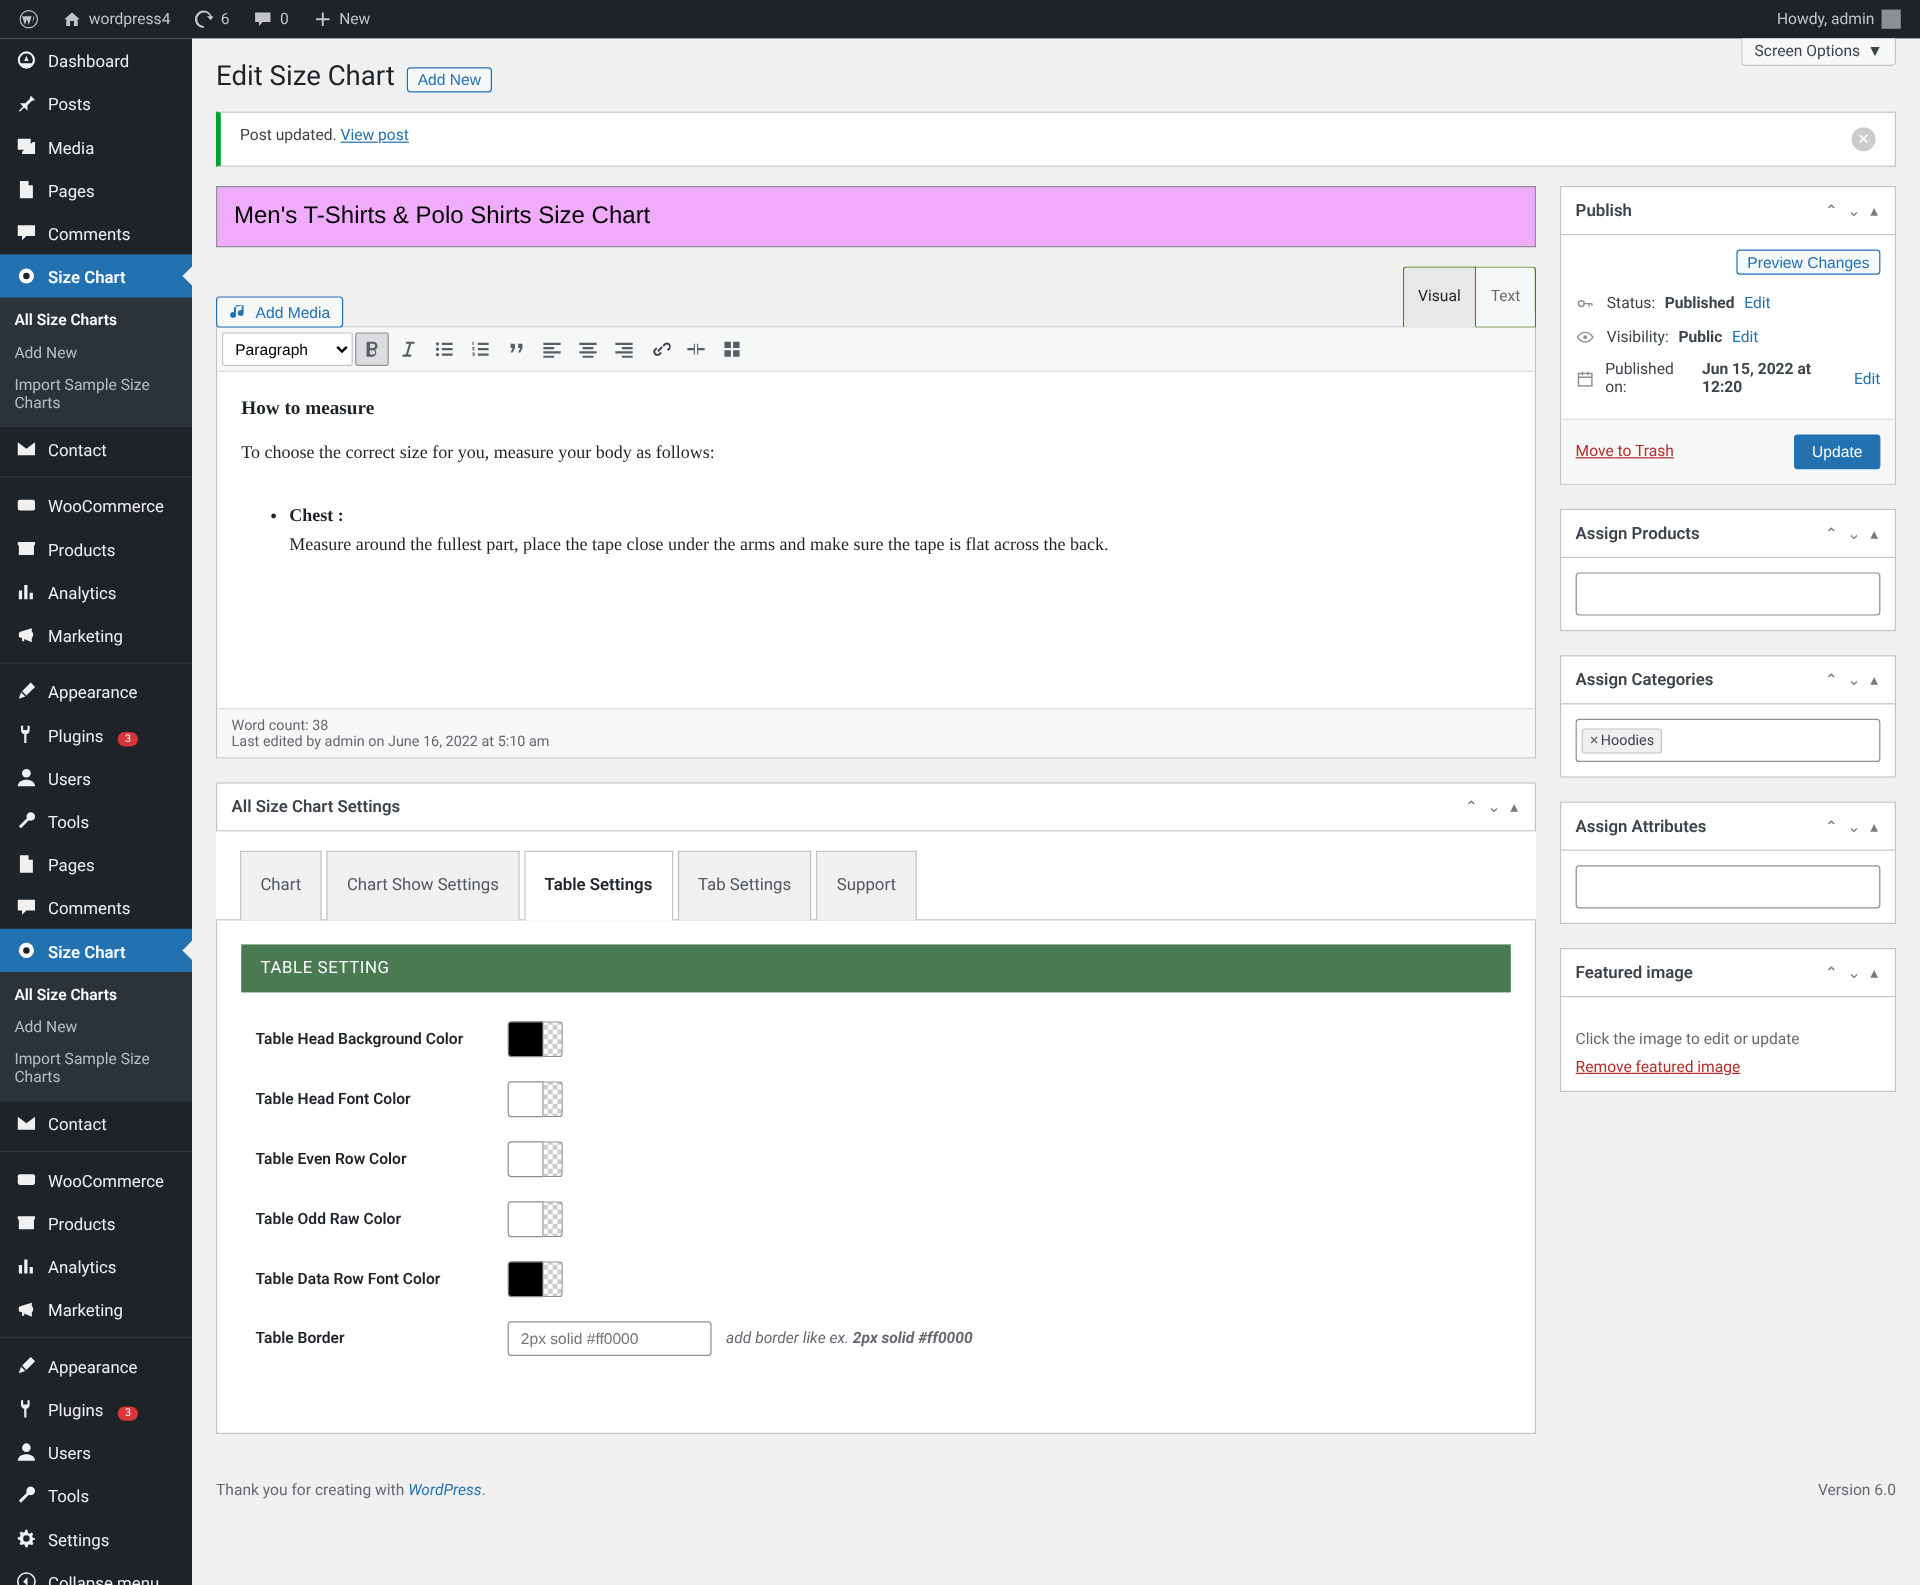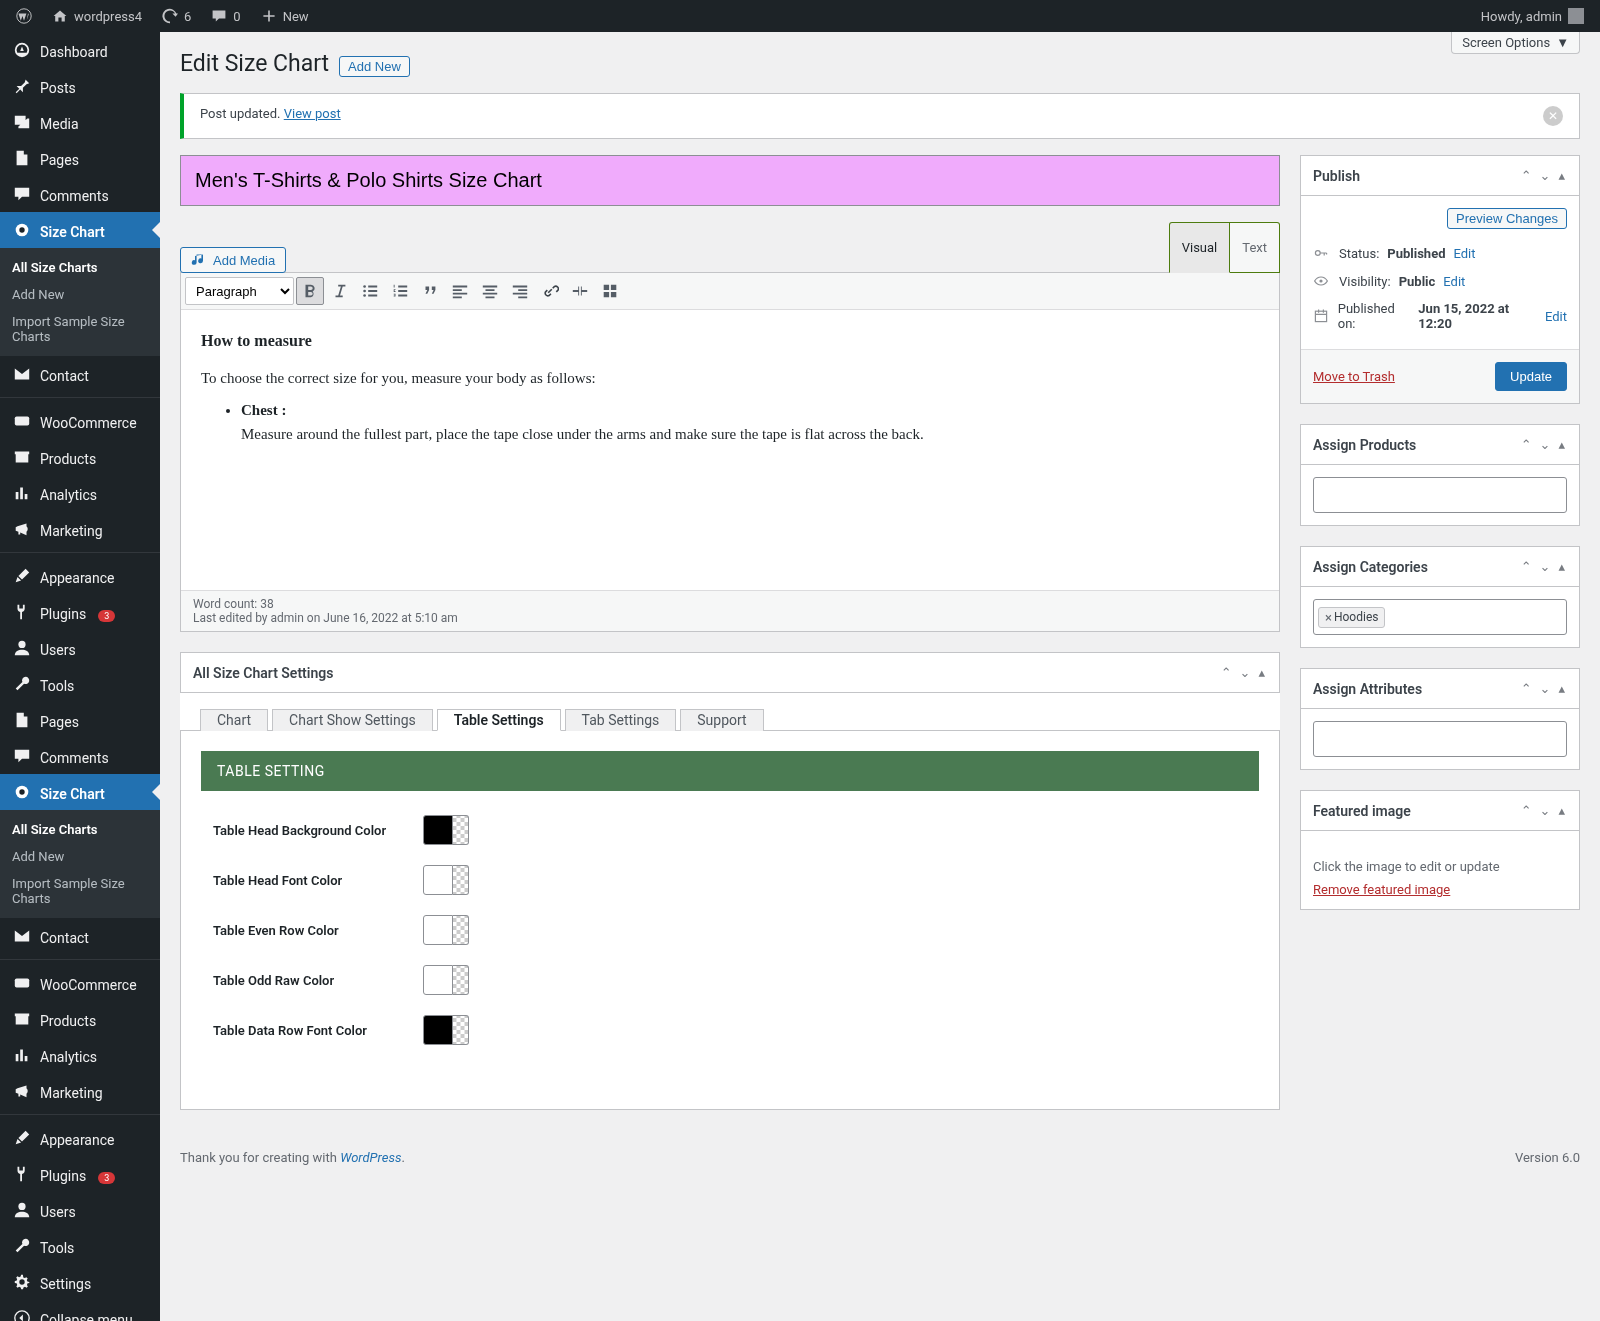--- a/index.html
+++ b/index.html
@@ -56,21 +56,21 @@
 .ed-tab.active { background: #e8e8e8; color: #1d2327; border-bottom-color: #e8e8e8; }
 
 .editor-wrap { border: 1px solid #c3c4c7; background: #fff; margin-top: -1px; }
 .toolbar { background: #f6f7f7; border-bottom: 1px solid #dcdcde; padding: 4px; display: flex; align-items: center; gap: 2px; }
 .tb-select { border: 1px solid #c3c4c7; padding: 3px 20px 3px 6px; font-size: 13px; background: #fff; border-radius: 2px; height: 28px; }
 .tb-btn { width: 28px; height: 28px; display: inline-flex; align-items: center; justify-content: center; cursor: pointer; border-radius: 2px; }
 .tb-btn.active { background: #dcdcde; border: 1px solid #8c8f94; }
 .tb-btn svg { width: 18px; height: 18px; fill: #555d66; }
 .editor-body { padding: 18px 20px; min-height: 280px; font-family: Georgia, serif; font-size: 15px; line-height: 1.6; color: #1d2327; }
 .editor-body h4 { font-weight: 700; font-size: 16px; margin-bottom: 12px; }
-.editor-body p { margin-bottom: 8px; }
+.editor-body p { margin-bottom: 28px; }
 .editor-body ul { padding-left: 40px; list-style: disc; }
 .editor-body li { margin-bottom: 4px; }
 .editor-status { border-top: 1px solid #dcdcde; background: #f6f7f7; padding: 6px 12px; display: flex; justify-content: space-between; font-size: 12px; color: #646970; flex-direction: column; }
 
 .postbox { border: 1px solid #c3c4c7; background: #fff; margin-bottom: 20px; }
 .postbox-header { display: flex; align-items: center; padding: 0 12px; height: 40px; border-bottom: 1px solid #c3c4c7; }
 .postbox-header h2 { font-size: 14px; flex: 1; font-weight: 600; }
 .postbox-handles { display: flex; gap: 4px; }
 .postbox-handles span { cursor: pointer; padding: 2px; color: #787c82; }
 .postbox-body { padding: 12px; }
@@ -79,21 +79,21 @@
 .pub-row { display: flex; align-items: center; gap: 8px; padding: 6px 0; font-size: 13px; }
 .pub-row .pi { width: 18px; color: #8c8f94; display: inline-flex; }
 .trash-link { color: #b32d2e !important; text-decoration: underline; }
 
 .token-input { border: 1px solid #8c8f94; border-radius: 3px; min-height: 36px; padding: 4px; display: flex; flex-wrap: wrap; gap: 4px; align-items: center; }
 .token { background: #f0f0f1; border: 1px solid #c3c4c7; border-radius: 3px; padding: 2px 6px; font-size: 12px; display: flex; align-items: center; gap: 2px; }
 .token .x { cursor: pointer; color: #646970; font-size: 13px; }
 
 .settings-tabs { display: flex; padding: 16px 16px 0; gap: 4px; border-bottom: 1px solid #c3c4c7; background: #fff; margin: 0 -1px; }
 .settings-tabs::before { content:""; display:block; }
-.settings-tab { padding: 2px 16px; background: #f0f0f1; border: 1px solid #c3c4c7; border-bottom: none; cursor: pointer; font-size: 14px; color: #50575e; margin-bottom: -1px; }
+.settings-tab { padding: 20px 16px; background: #f0f0f1; border: 1px solid #c3c4c7; border-bottom: none; cursor: pointer; font-size: 14px; color: #50575e; margin-bottom: -1px; }
 .settings-tab.active { background: #fff; border-bottom: 1px solid #fff; color: #1d2327; font-weight: 600; }
 .settings-panel { padding: 20px; }
 .panel-header { background: #4a7a52; color: #fff; padding: 12px 16px; font-size: 14px; letter-spacing: 0.5px; }
 .settings-form { padding: 24px 12px; }
 .form-row { display: flex; align-items: center; margin-bottom: 20px; font-size: 13px; }
 .form-row label { width: 210px; font-weight: 600; color: #1d2327; }
 .color-swatch { width: 30px; height: 30px; border: 1px solid #8c8f94; border-radius: 3px 0 0 3px; }
 .color-picker { display: flex; align-items: center; }
 .color-handle { width: 16px; height: 30px; border: 1px solid #8c8f94; border-left: none; border-radius: 0 3px 3px 0; background: repeating-conic-gradient(#ccc 0% 25%, #fff 0% 50%) 50%/8px 8px; }
 .text-input { border: 1px solid #8c8f94; padding: 6px 10px; border-radius: 3px; font-size: 13px; width: 170px; }
@@ -682,20 +682,25 @@
                     <div class="color-handle"></div>
                   </div>
                 </div>
                 <div class="form-row">
                   <label>Table Data Row Font Color</label>
                   <div class="color-picker">
                     <div class="color-swatch" style="background: rgb(0, 0, 0);"></div>
                     <div class="color-handle"></div>
                   </div>
                 </div>
+                <div class="form-row">
+                  <label>Table Border</label>
+                  <input class="text-input" placeholder="2px solid #ff0000" style="">
+                  <span class="hint">add border like ex. <strong>2px solid #ff0000</strong></span>
+                </div>
               </div>
           </div>
         </div>
       </div>
 
       <div class="col-side">
         <div class="postbox">
           <div class="postbox-header">
             <h2>Publish</h2>
             <div class="postbox-handles">

